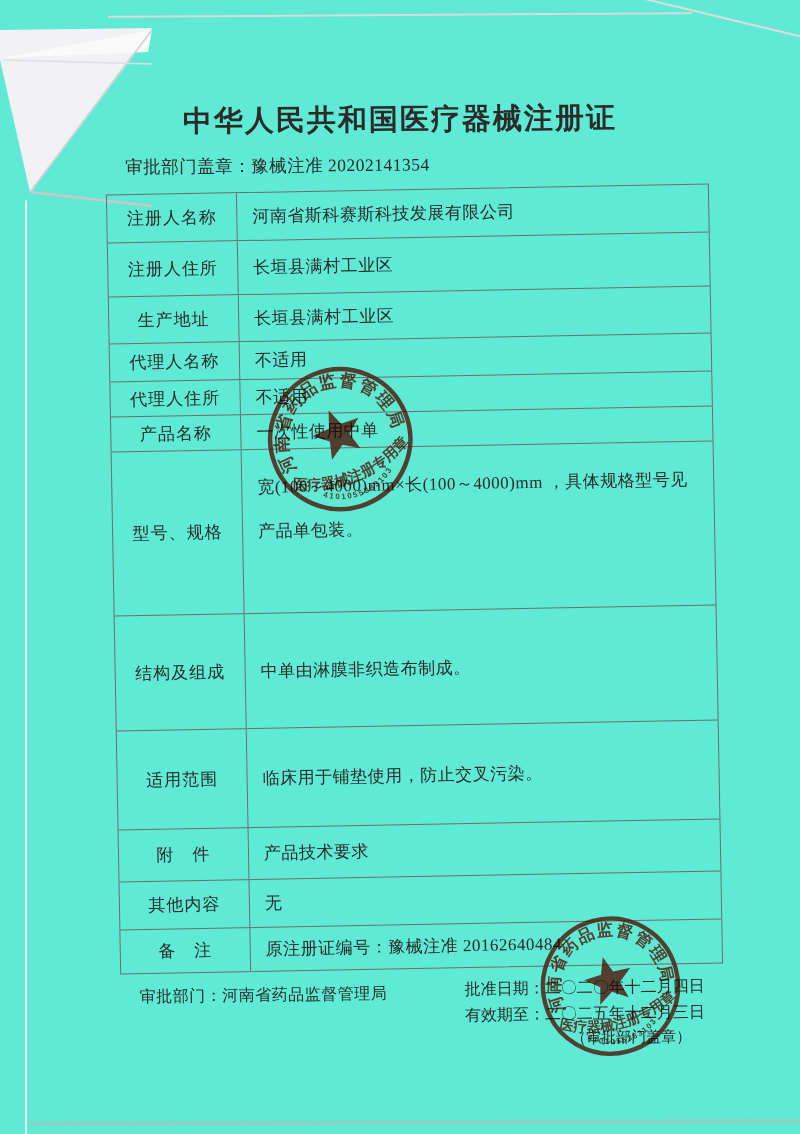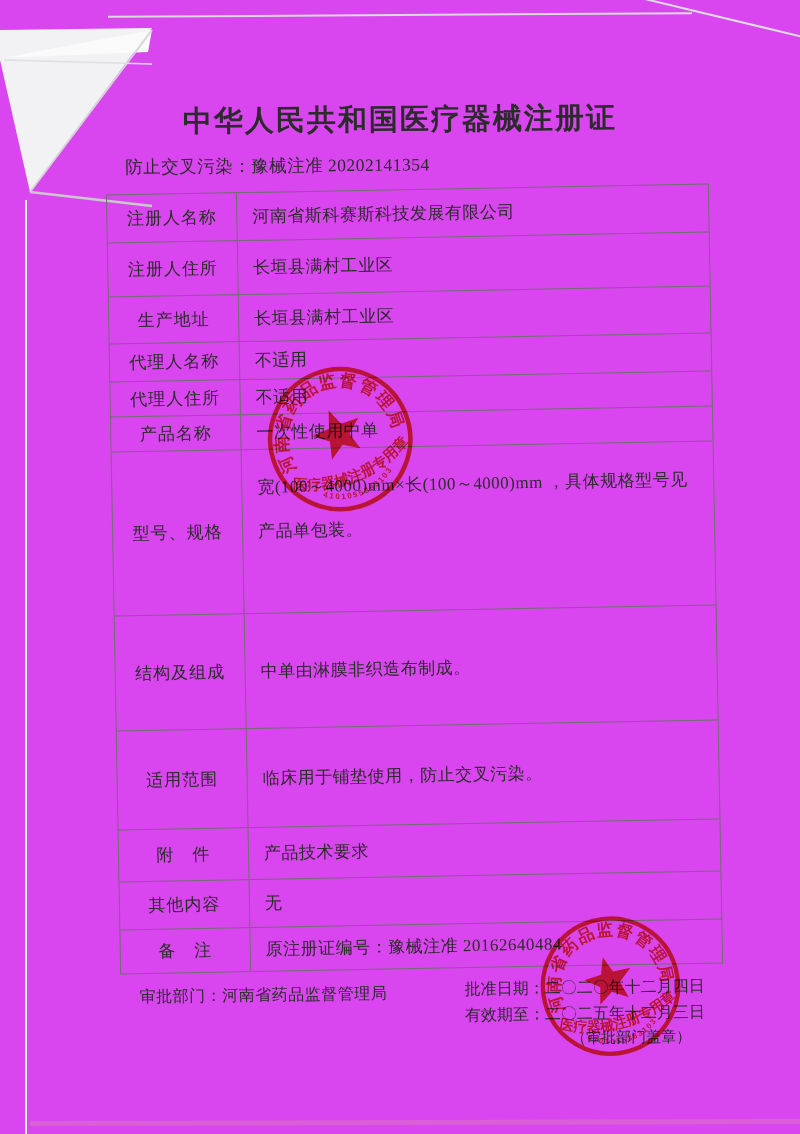--- a/index.html
+++ b/index.html
@@ -2,21 +2,21 @@
 <html><head>
 <meta charset="utf-8">
 <style>
   html,body{margin:0;padding:0;}
   body{
     width:800px;height:1134px;overflow:hidden;position:relative;
     background:#ffffff;
     font-family:"Liberation Serif","DejaVu Serif",serif;
     color:#2b2b2b;
   }
-  .page{position:absolute;inset:0;background:#d946ef;text-decoration:underline;}
+  .page{position:absolute;inset:0;background:#5eead4;text-decoration:underline;}
 
   
   .top-edge-line{position:absolute;left:108px;top:14px;width:584px;height:2px;
     background:#dadadd;transform:rotate(-0.35deg);}
   .topright-diag{position:absolute;left:645px;top:-2px;width:170px;height:2px;
     background:#dcdcde;transform:rotate(13.5deg);transform-origin:left top;}
   .left-edge-line{position:absolute;left:25px;top:200px;width:2px;height:934px;
     background:#e9e9ec;}
   .bottom-smudge{position:absolute;left:30px;top:1120px;width:770px;height:5px;
     background:rgba(225,160,150,0.28);transform:rotate(-0.15deg);}
@@ -82,21 +82,21 @@
     <line x1="30" y1="192" x2="152" y2="206" stroke="#c9c9cc" stroke-width="2.5"></line>
     <line x1="4" y1="60" x2="152" y2="64" stroke="#dfdfe2" stroke-width="1.5"></line>
   </svg>
   <div class="top-edge-line"></div>
   <div class="topright-diag"></div>
   <div class="left-edge-line"></div>
   <div class="bottom-smudge"></div>
 
   <div class="title">中华人民共和国医疗器械注册证</div>
   <div class="regline">
-    <span>防止交叉污染：</span><span>豫械注准 20202141354</span>
+    <span>审批部门盖章：</span><span>豫械注准 20202141354</span>
   </div>
 
   <div class="cert-table">
 
     <div class="trow" style="height:48px">
       <div class="cell-label">注册人名称</div>
       <div class="cell-value">河南省斯科赛斯科技发展有限公司</div>
     </div>
     <div class="trow" style="height:54px">
       <div class="cell-label">注册人住所</div>

